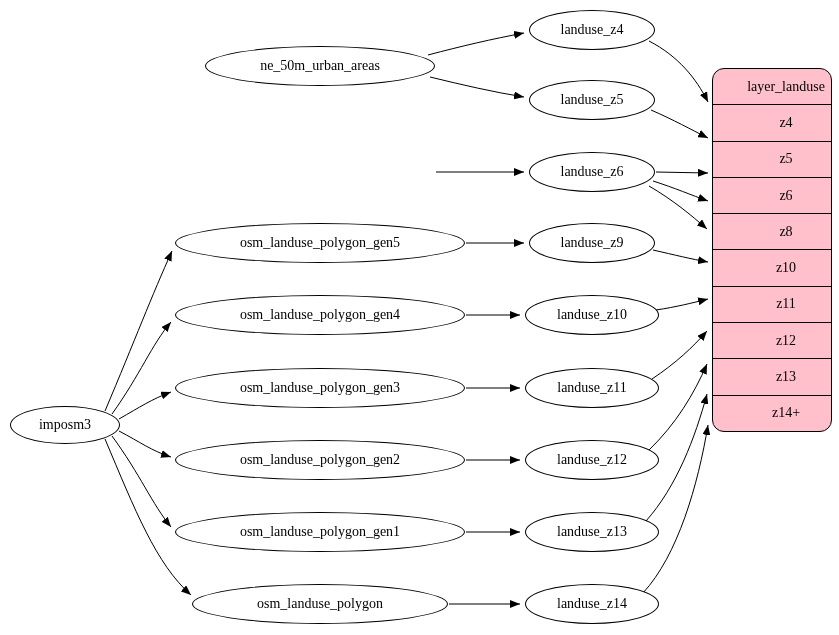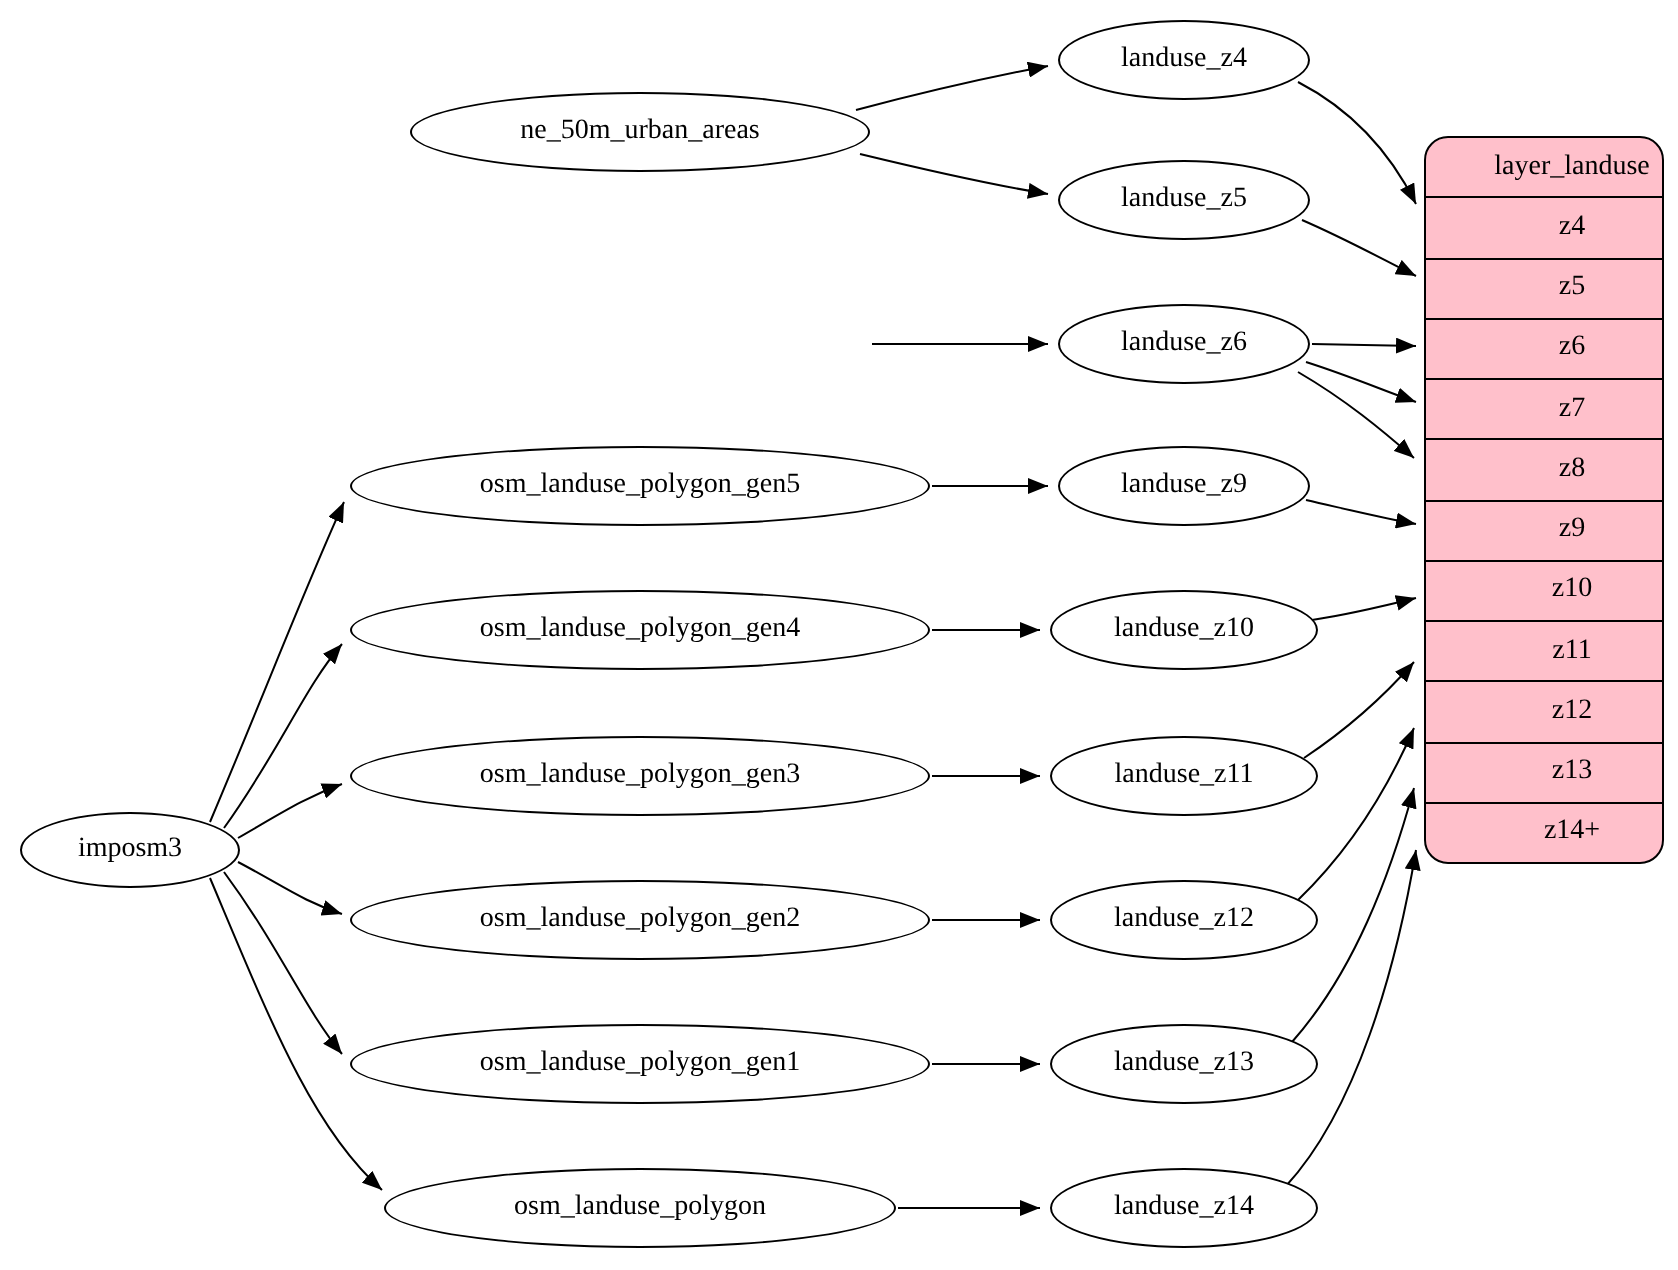--- a/index.html
+++ b/index.html
@@ -102,23 +102,21 @@
   <div class="node" style="left:525px;top:368px;width:134px;height:40px;">landuse_z11</div>
   <div class="node" style="left:525px;top:440px;width:134px;height:40px;">landuse_z12</div>
   <div class="node" style="left:525px;top:512px;width:134px;height:40px;">landuse_z13</div>
   <div class="node" style="left:525px;top:584px;width:134px;height:40px;">landuse_z14</div>
 
   <div class="record">
     <div class="record-cell">layer_landuse</div>
     <div class="record-cell">z4</div>
     <div class="record-cell">z5</div>
     <div class="record-cell">z6</div>
-    <div class="record-cell">z7</div>
     <div class="record-cell">z8</div>
-    <div class="record-cell">z9</div>
     <div class="record-cell">z10</div>
     <div class="record-cell">z11</div>
     <div class="record-cell">z12</div>
     <div class="record-cell">z13</div>
     <div class="record-cell">z14+</div>
   </div>
 
 </div>
 
 </body></html>

